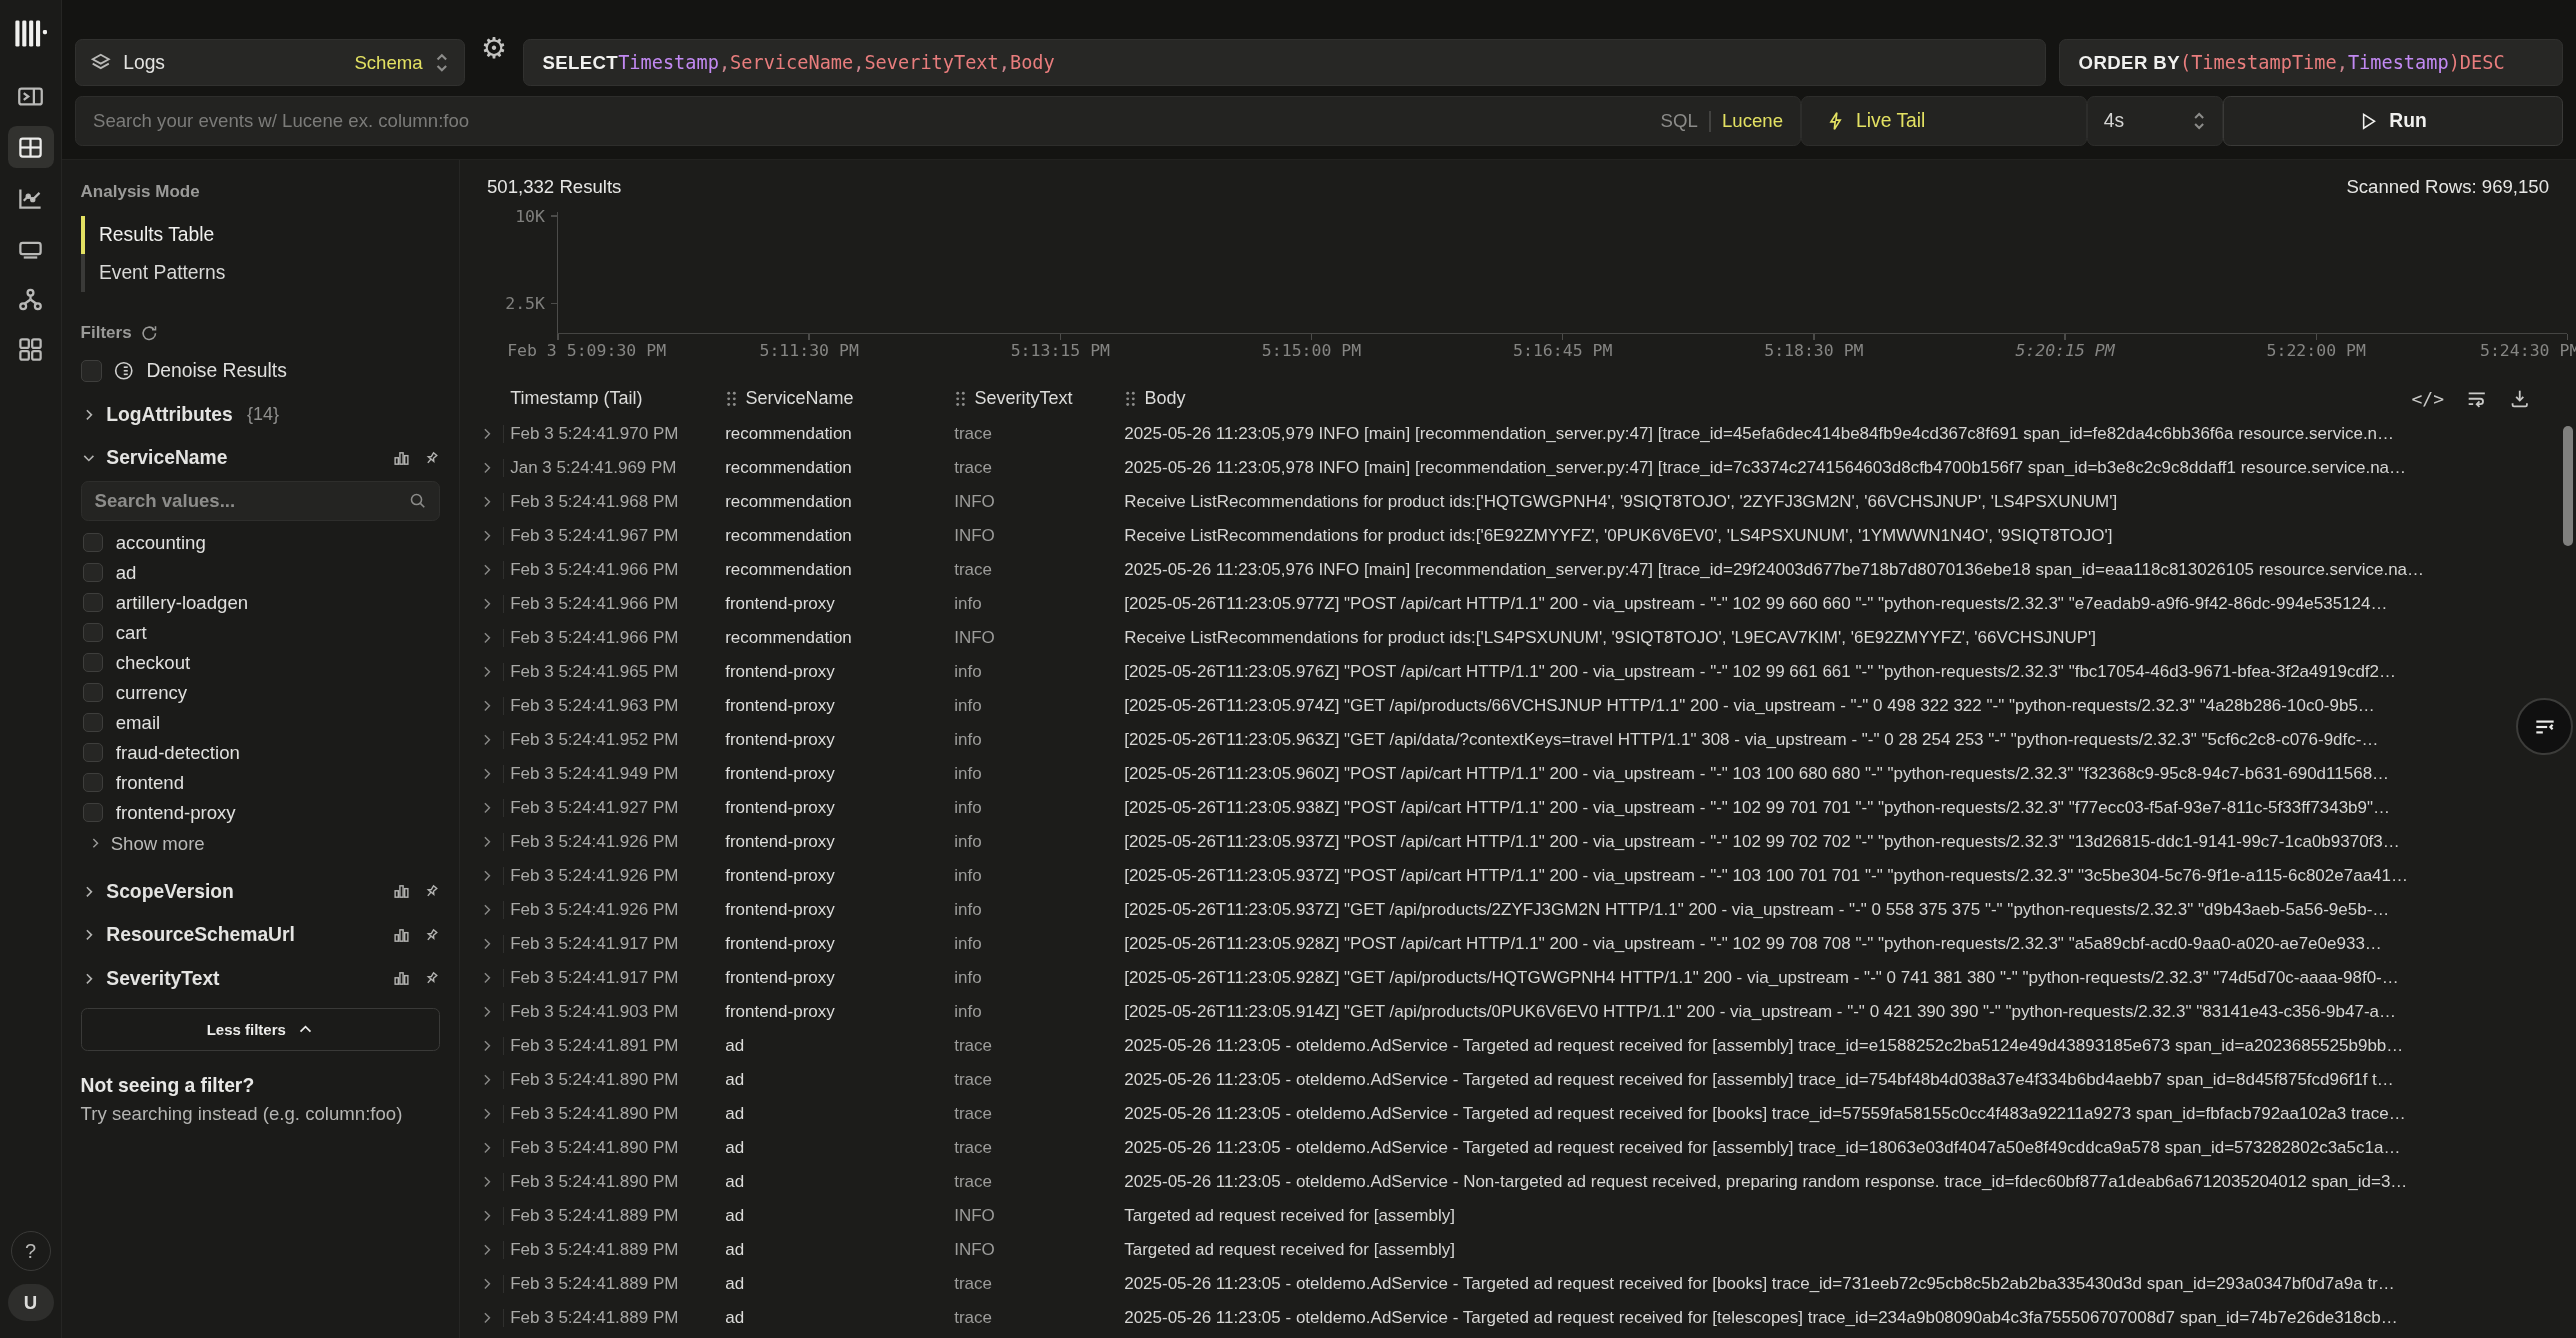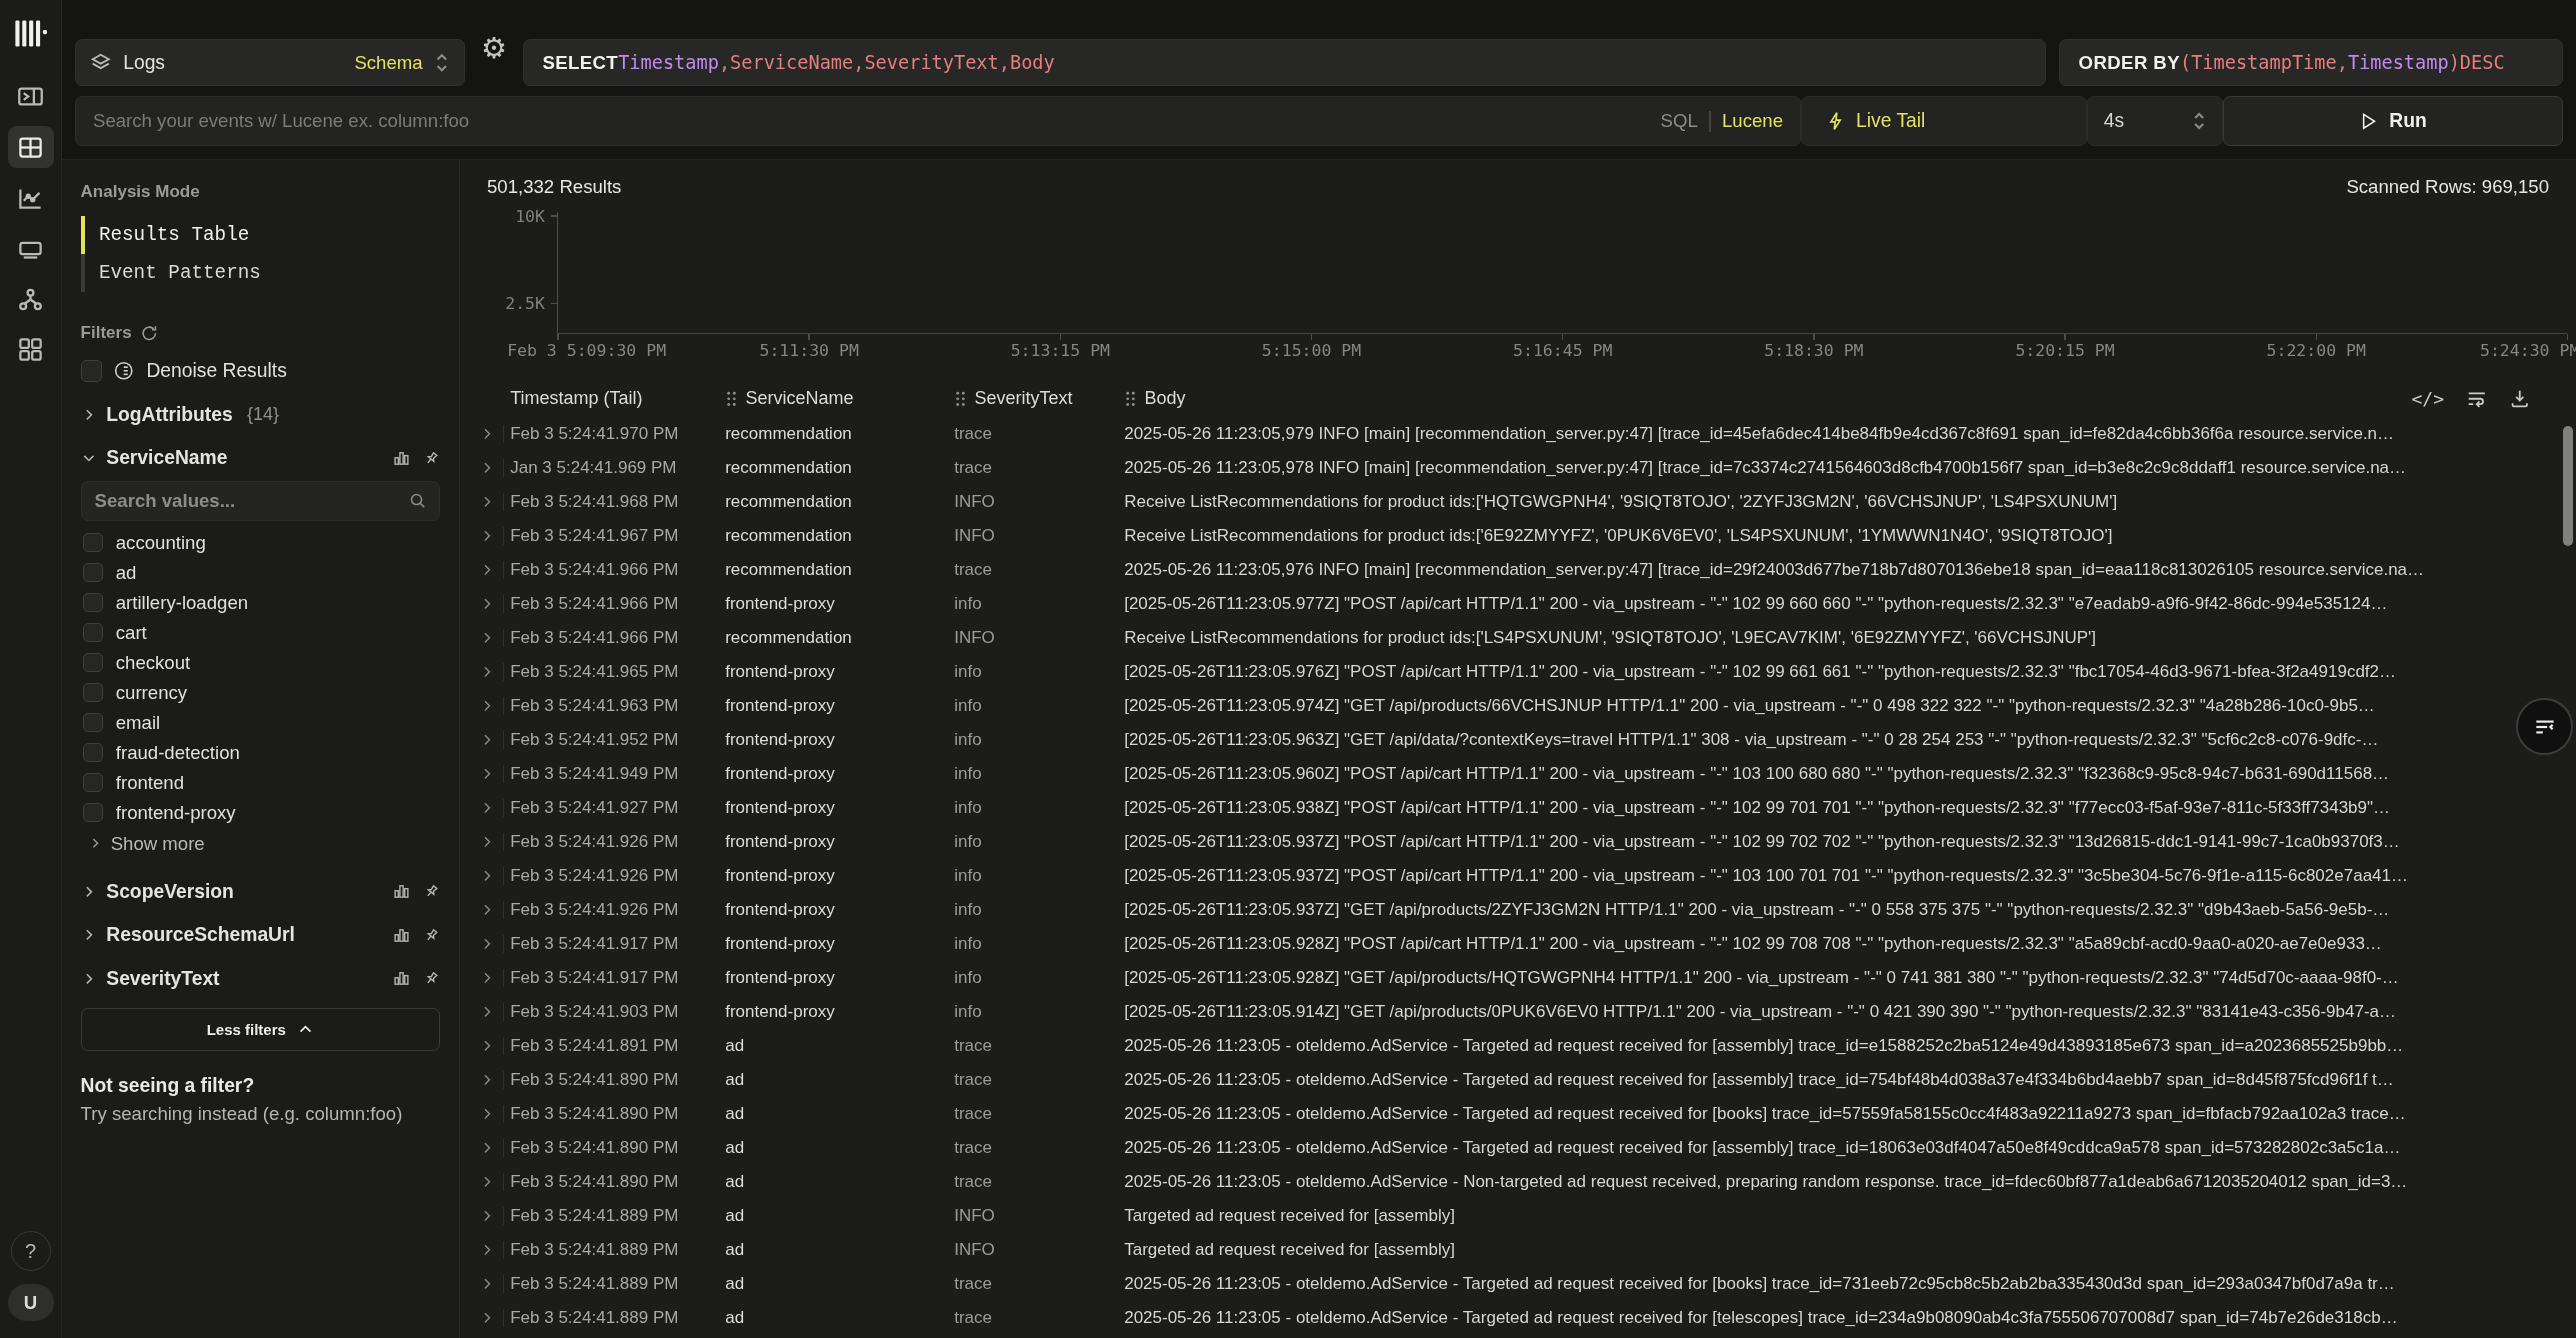--- a/index.html
+++ b/index.html
@@ -43,21 +43,21 @@
   .mode-lucene { color:#e3e162; cursor:pointer; }
   .livetail-btn { width:286px; height:50px; background:#232321; border:1.4px solid #2d2d2b; border-radius:7.2px; display:flex; align-items:center; gap:10px; padding-left:24px; color:#e3e162; font-size:19.3px; cursor:pointer; }
   .interval { width:136px; height:50px; background:#232321; border:1.4px solid #2d2d2b; border-radius:7.2px; display:flex; align-items:center; justify-content:space-between; padding:0 15.7px; font-size:19.3px; color:#d6d6d4; cursor:pointer; }
   .run-btn { width:340px; height:50px; background:#232321; border:1.4px solid #3a3a38; border-radius:7.2px; display:flex; align-items:center; justify-content:center; gap:11.4px; font-size:19.3px; font-weight:700; color:#f0f0ee; cursor:pointer; }
 
   
   .content { flex:1; display:flex; min-height:0; border-top:1.4px solid #222220; background:#1b1b19; }
   .sidebar { width:398px; flex:0 0 398px; border-right:1.4px solid #262624; padding:21.5px 18.6px 0; overflow:hidden; }
   .side-label { font-size:17px; font-weight:700; color:#9a9a98; display:flex; align-items:center; gap:8.6px; }
   .modes { margin-top:14.3px; }
-  .mode-item { display:flex; align-items:center; font-size:19.3px; color:#d9d9d7; border-left:4.3px solid #3a3a38; padding:7.9px 0 7.9px 14.3px; cursor:pointer;font-family:Liberation Mono, monospace; }
+  .mode-item { display:flex; align-items:center; font-size:19.3px; color:#d9d9d7; border-left:4.3px solid #3a3a38; padding:7.9px 0 7.9px 14.3px; cursor:pointer; }
   .mode-item.active { border-left-color:#e3e162; color:#f0f0ee; }
   .filters-head { margin-top:31.5px; }
   .denoise { margin-top:17px; display:flex; align-items:center; gap:11.4px; font-size:19.3px; color:#e0e0de; cursor:pointer; }
   .cb { width:21.5px; height:21.5px; background:#262624; border:1.4px solid #3e3e3c; border-radius:5px; flex:0 0 21.5px; }
   .group-row { margin-top:21.5px; display:flex; align-items:center; gap:10px; font-size:19.3px; font-weight:700; color:#e4e4e2; cursor:pointer; }
   .badge { font-weight:400; color:#8f8f8d; font-size:18px; margin-left:4.3px; }
   .group-icons { margin-left:auto; display:flex; gap:13px; }
   .group-icons svg { stroke:#b3b3b1; }
   .svc-search { margin-top:11.4px; height:40px; background:#242422; border:1.4px solid #2e2e2c; border-radius:7.2px; display:flex; align-items:center; padding:0 13px; }
   .svc-search input { flex:1; background:transparent; border:none; outline:none; font-size:18.6px; color:#d8d8d6; font-family:"Liberation Sans", sans-serif; }
@@ -716,21 +716,21 @@
                 <div class="xtickmark" style="left: calc(100% - 0.7px);"></div>
               </div>
           </div>
           <div class="xticks" id="xticks">
               <span class="xtick first" style="left: 0%;">Feb 3 5:09:30 PM</span>
               <span class="xtick" style="left: 12.5%;">5:11:30 PM</span>
               <span class="xtick" style="left: 25%;">5:13:15 PM</span>
               <span class="xtick" style="left: 37.5%;">5:15:00 PM</span>
               <span class="xtick" style="left: 50%;">5:16:45 PM</span>
               <span class="xtick" style="left: 62.5%;">5:18:30 PM</span>
-              <span class="xtick" style="left: 75%;">5:20:15 PM</span>
+              <span class="xtick" style="left: 75%; font-style: italic;">5:20:15 PM</span>
               <span class="xtick" style="left: 87.5%;">5:22:00 PM</span>
               <span class="xtick last" style="left: 100%;">5:24:30 PM</span>
             </div>
         </div>
 
         <div class="logtable">
           <div class="lrow thead">
             <span></span>
               <span></span>
             <span class="hcell">

